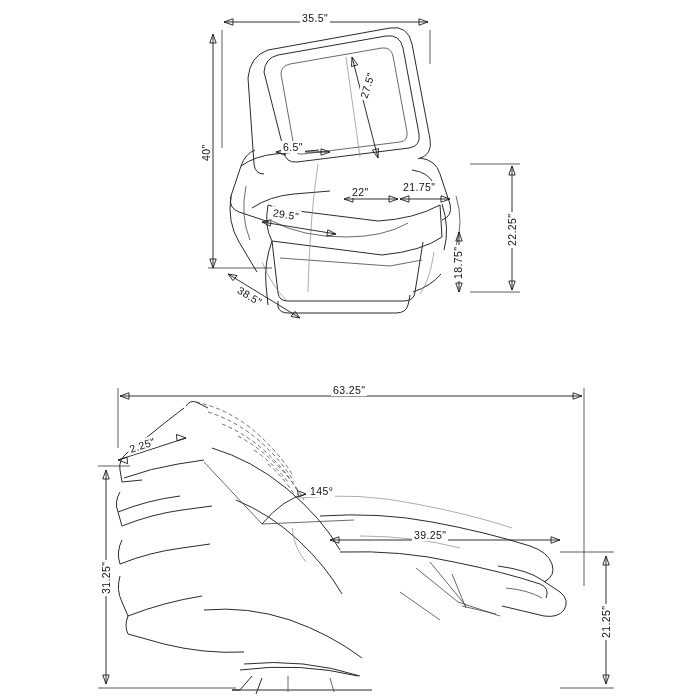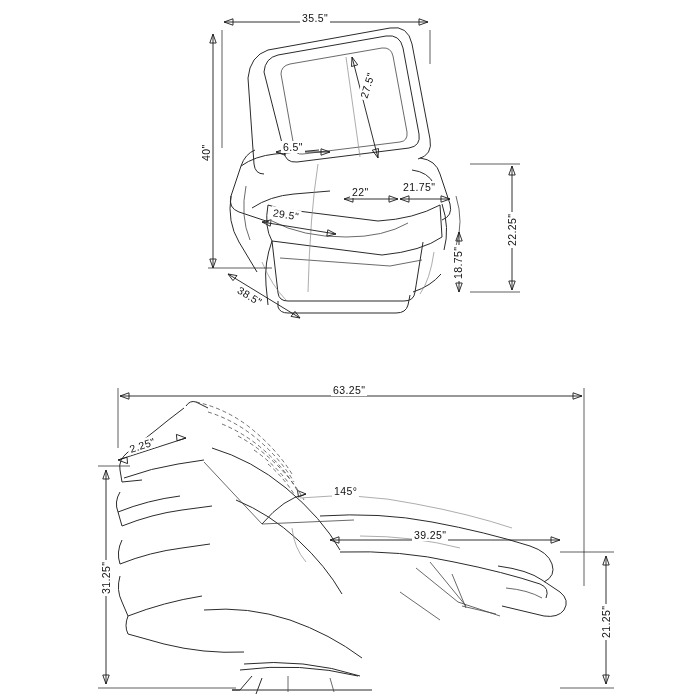--- a/index.html
+++ b/index.html
@@ -269,21 +269,21 @@
   <div class="dimtext" style="left:240px; top:283px; transform:rotate(31deg); transform-origin:left top;">38.5"</div>
 
   <div class="dimtext rot-90" style="left:452px; top:281px;">18.75"</div>
 
   <div class="dimtext rot-90" style="left:506px; top:248px;">22.25"</div>
 
   <div class="dimtext" style="left:331px; top:384px;">63.25"</div>
 
   <div class="dimtext" style="left:126px; top:444px; transform:rotate(-18deg); transform-origin:left top;">2.25"</div>
 
-  <div class="dimtext" style="left:308px; top:485px;margin-left:24px;">145°</div>
+  <div class="dimtext" style="left:308px; top:485px;">145°</div>
 
   <div class="dimtext" style="left:412px; top:529px;">39.25"</div>
 
   <div class="dimtext rot-90" style="left:100px; top:596px;">31.25"</div>
 
   <div class="dimtext rot-90" style="left:600px; top:640px;">21.25"</div>
 
 </div>
 
 </body></html>

